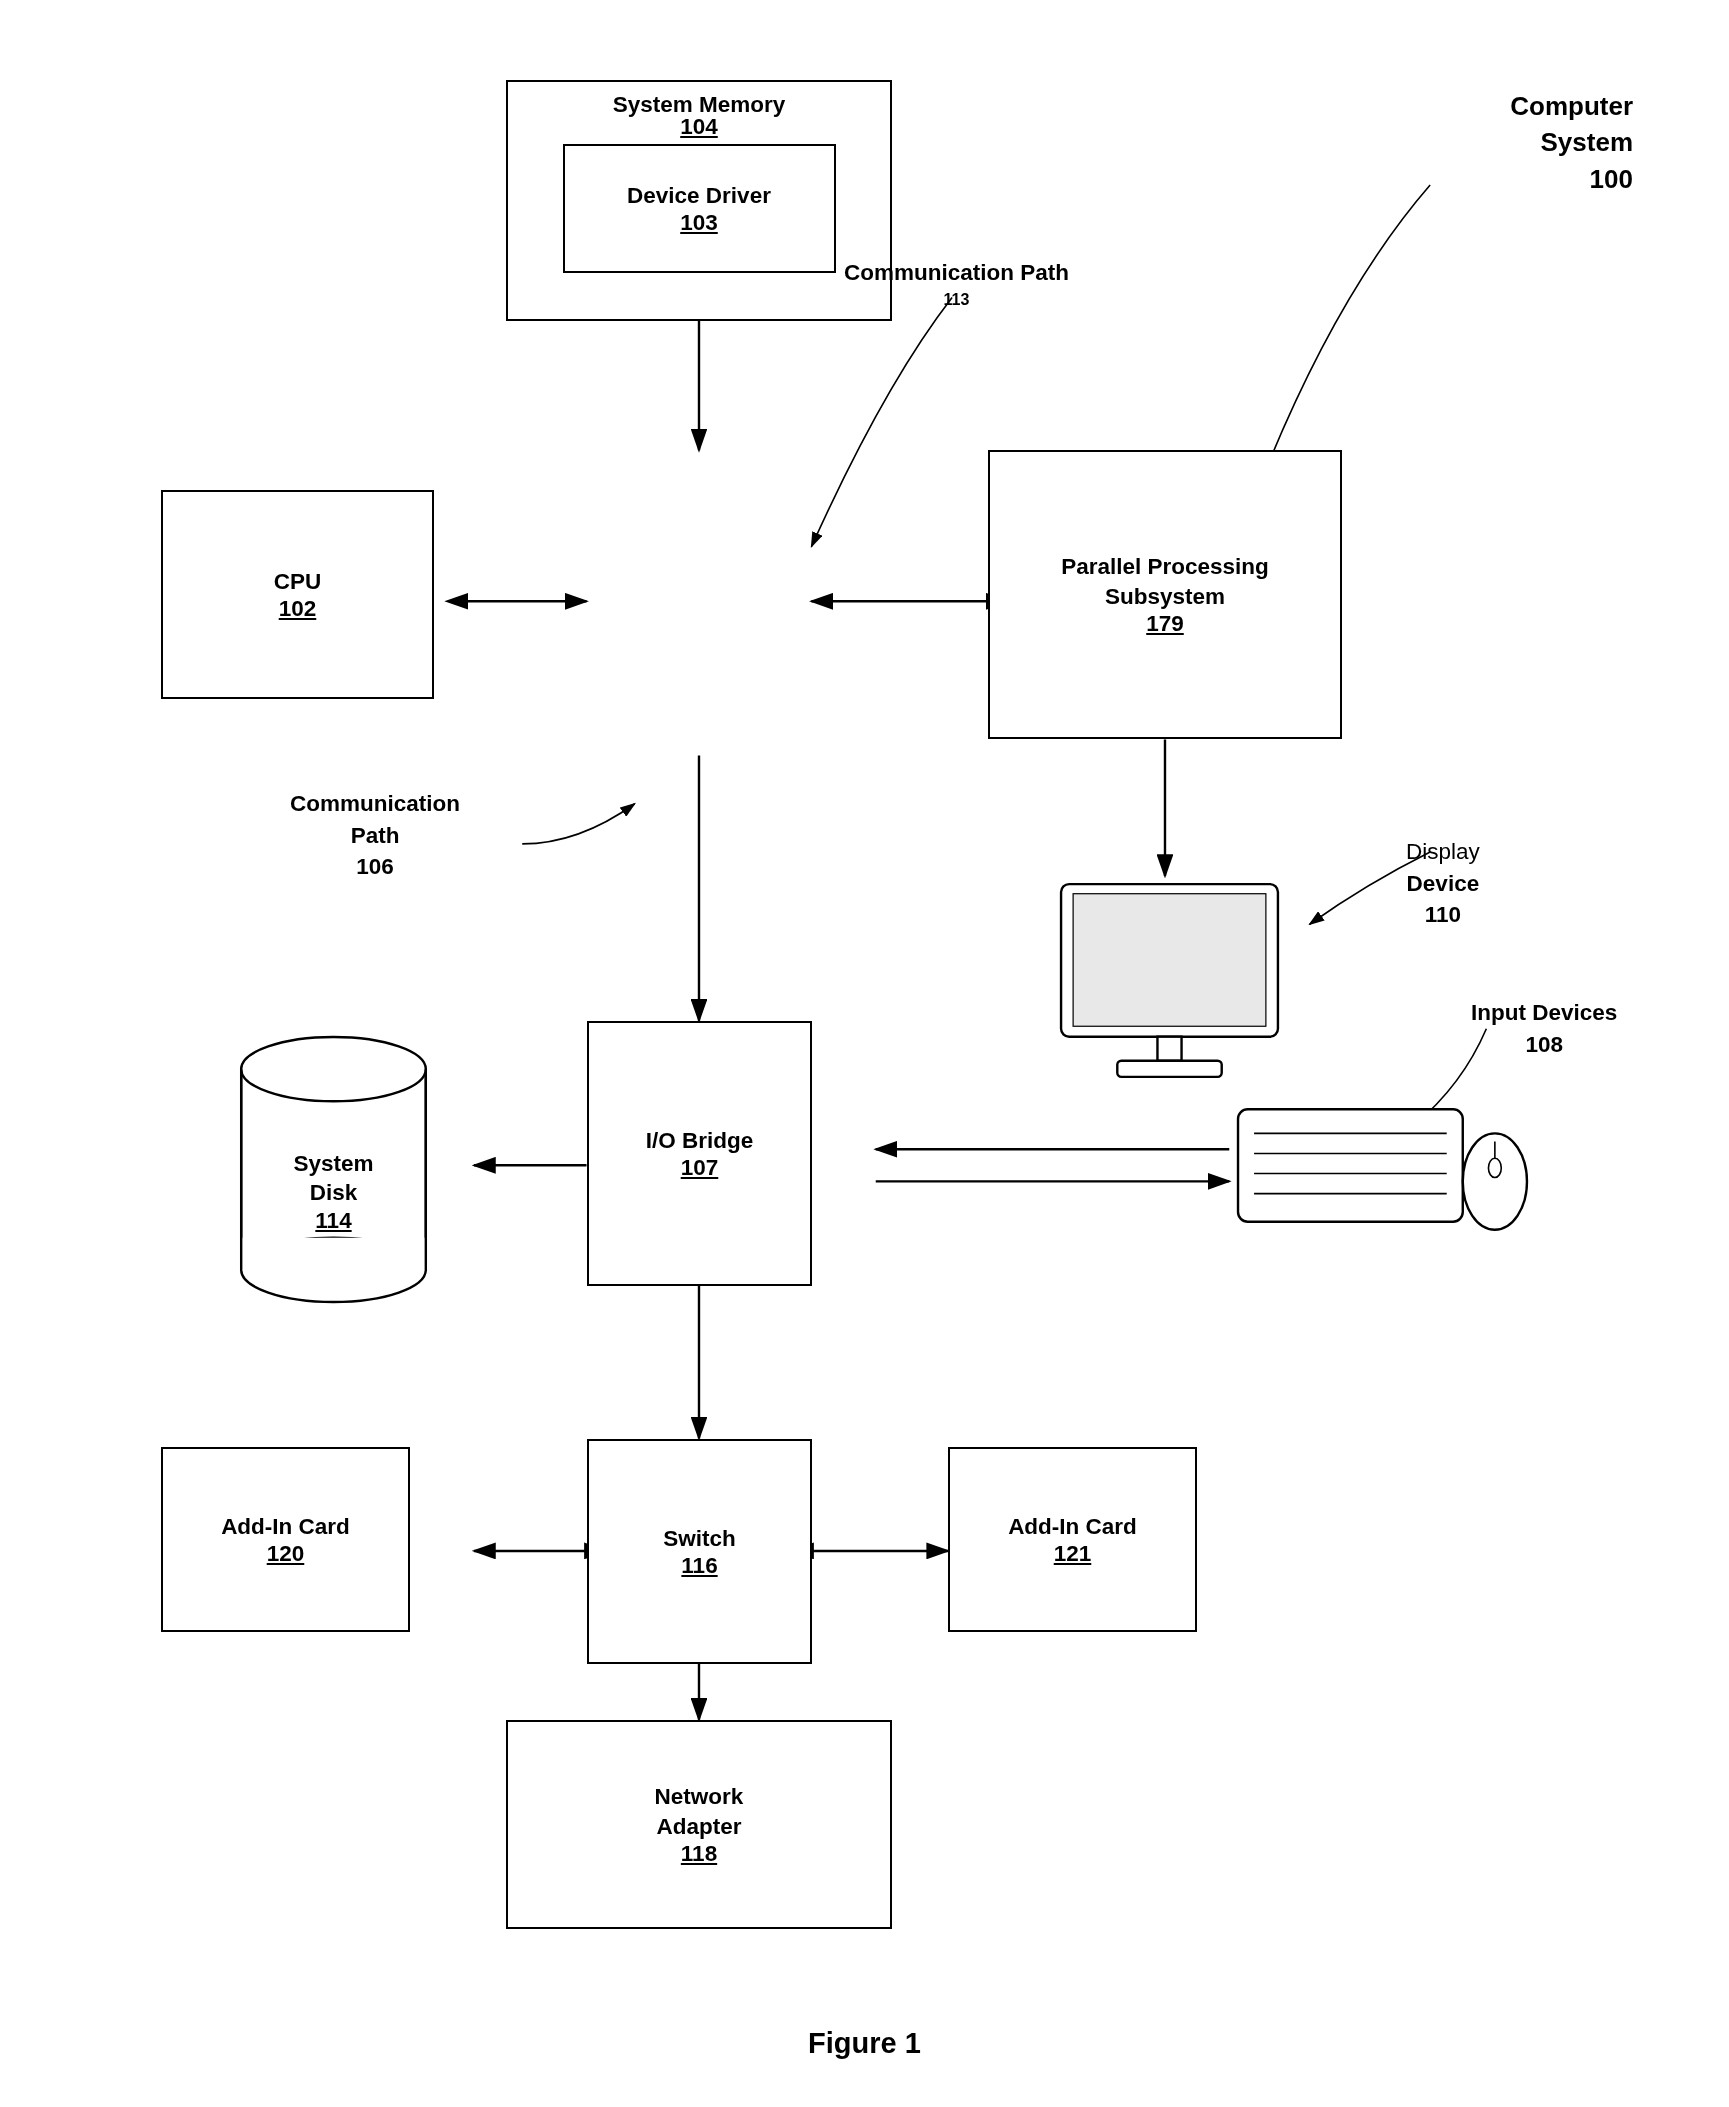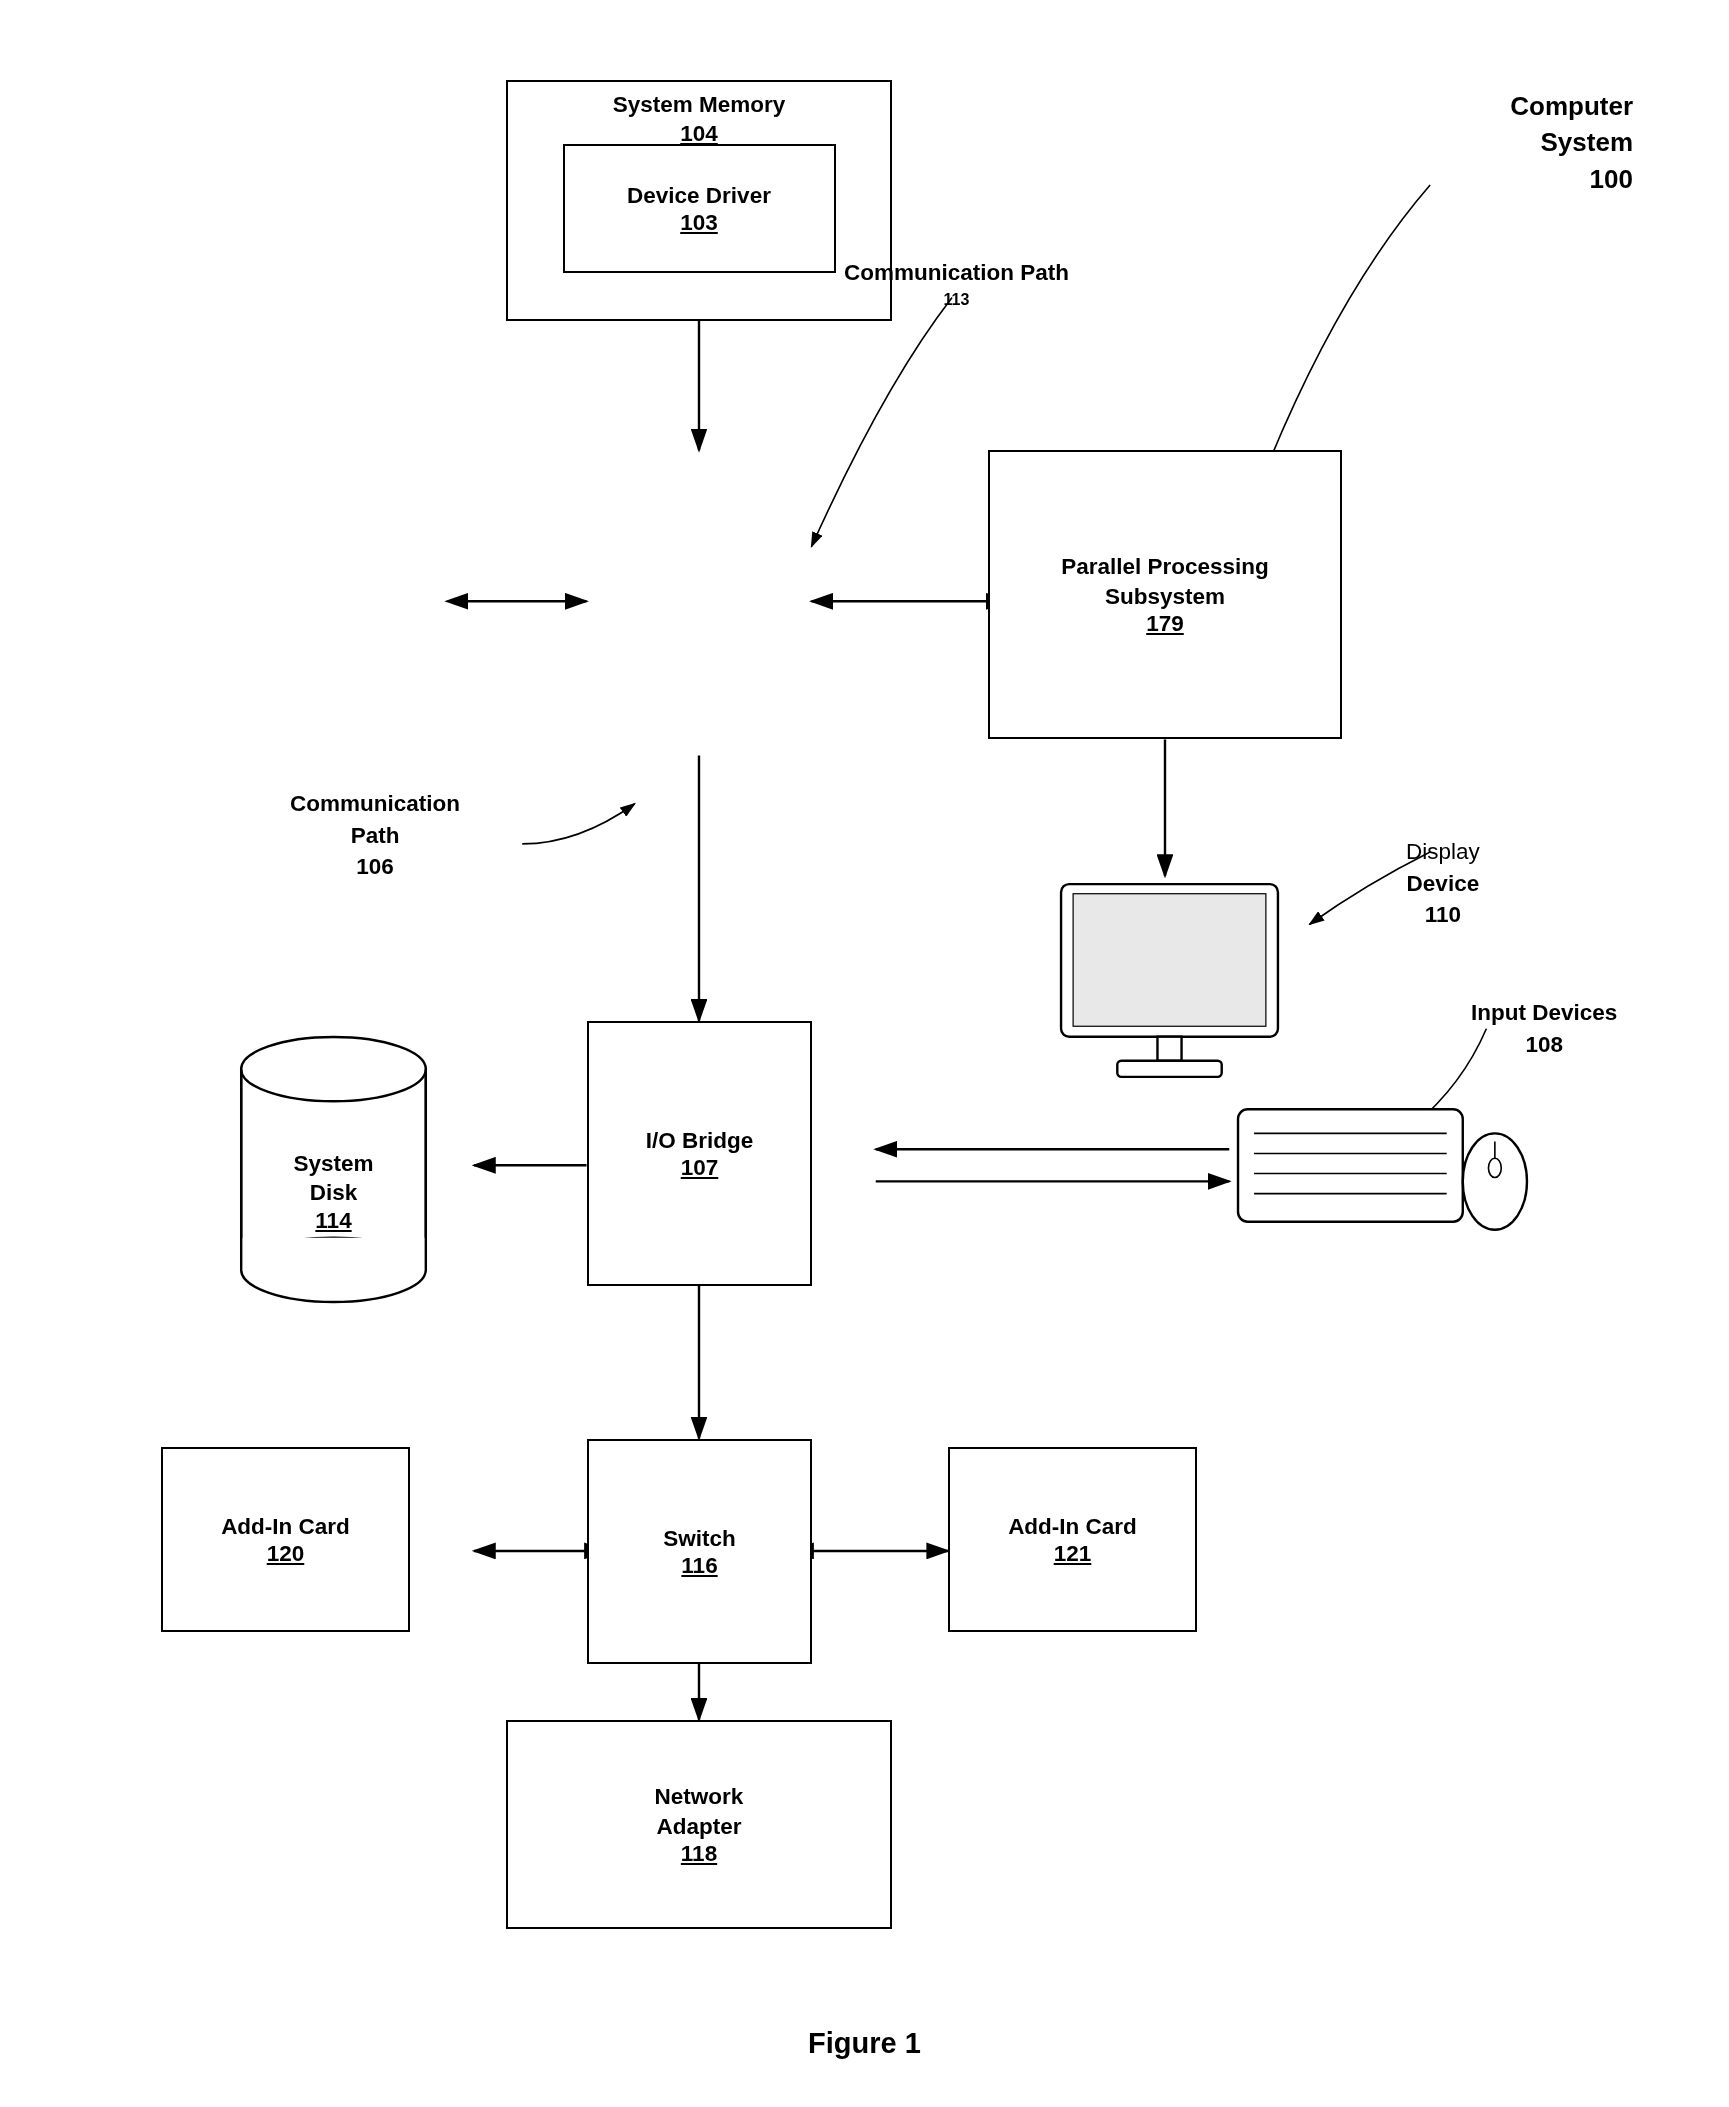--- a/index.html
+++ b/index.html
@@ -144,28 +144,32 @@
     <span style="display:block; font-size:26px; font-weight:bold;">100</span>
   </div>
 
   <div class="box" style="left: 506px; top: 80px; width: 386px; height: 241px;">
 
     <div class="box" style="position: relative; width: 273px; height: 129px; margin-top: 16px; border: 2.4px solid #000;">
       <span class="box-label">Device Driver</span>
       <span class="box-num">103</span>
     </div>
     <span class="box-label" style="position:absolute; top:8px; left:0; width:100%; text-align:center;">System Memory</span>
-    <span class="box-num" style="position:absolute; top:39px; left:0; width:100%; text-align:center;">104</span>
+    <span class="box-num" style="position:absolute; top:32px; left:0; width:100%; text-align:center;">104</span>
   </div>
 
   <div class="label-text" style="top: 257px; left: 844px;">
     <span style="display:block; font-weight:bold; font-size:22.5px;">Communication Path</span>
     <span style="display:block; font-weight:bold; font-size:16px;">113</span>
   </div>
 
+  <div class="box" style="left: 161px; top: 490px; width: 273px; height: 209px;">
+    <span class="box-label">CPU</span>
+    <span class="box-num">102</span>
+  </div>
 
 
   <div class="box" style="left: 988px; top: 450px; width: 354px; height: 289px;">
     <span class="box-label" style="font-size:22.5px; font-weight:bold;">Parallel Processing<br>Subsystem</span>
     <span class="box-num">179</span>
   </div>
 
   <div class="label-text" style="top: 788px; left: 290px;">
     <span style="display:block; font-weight:bold; font-size:22.5px;">Communication</span>
     <span style="display:block; font-weight:bold; font-size:22.5px;">Path</span>

